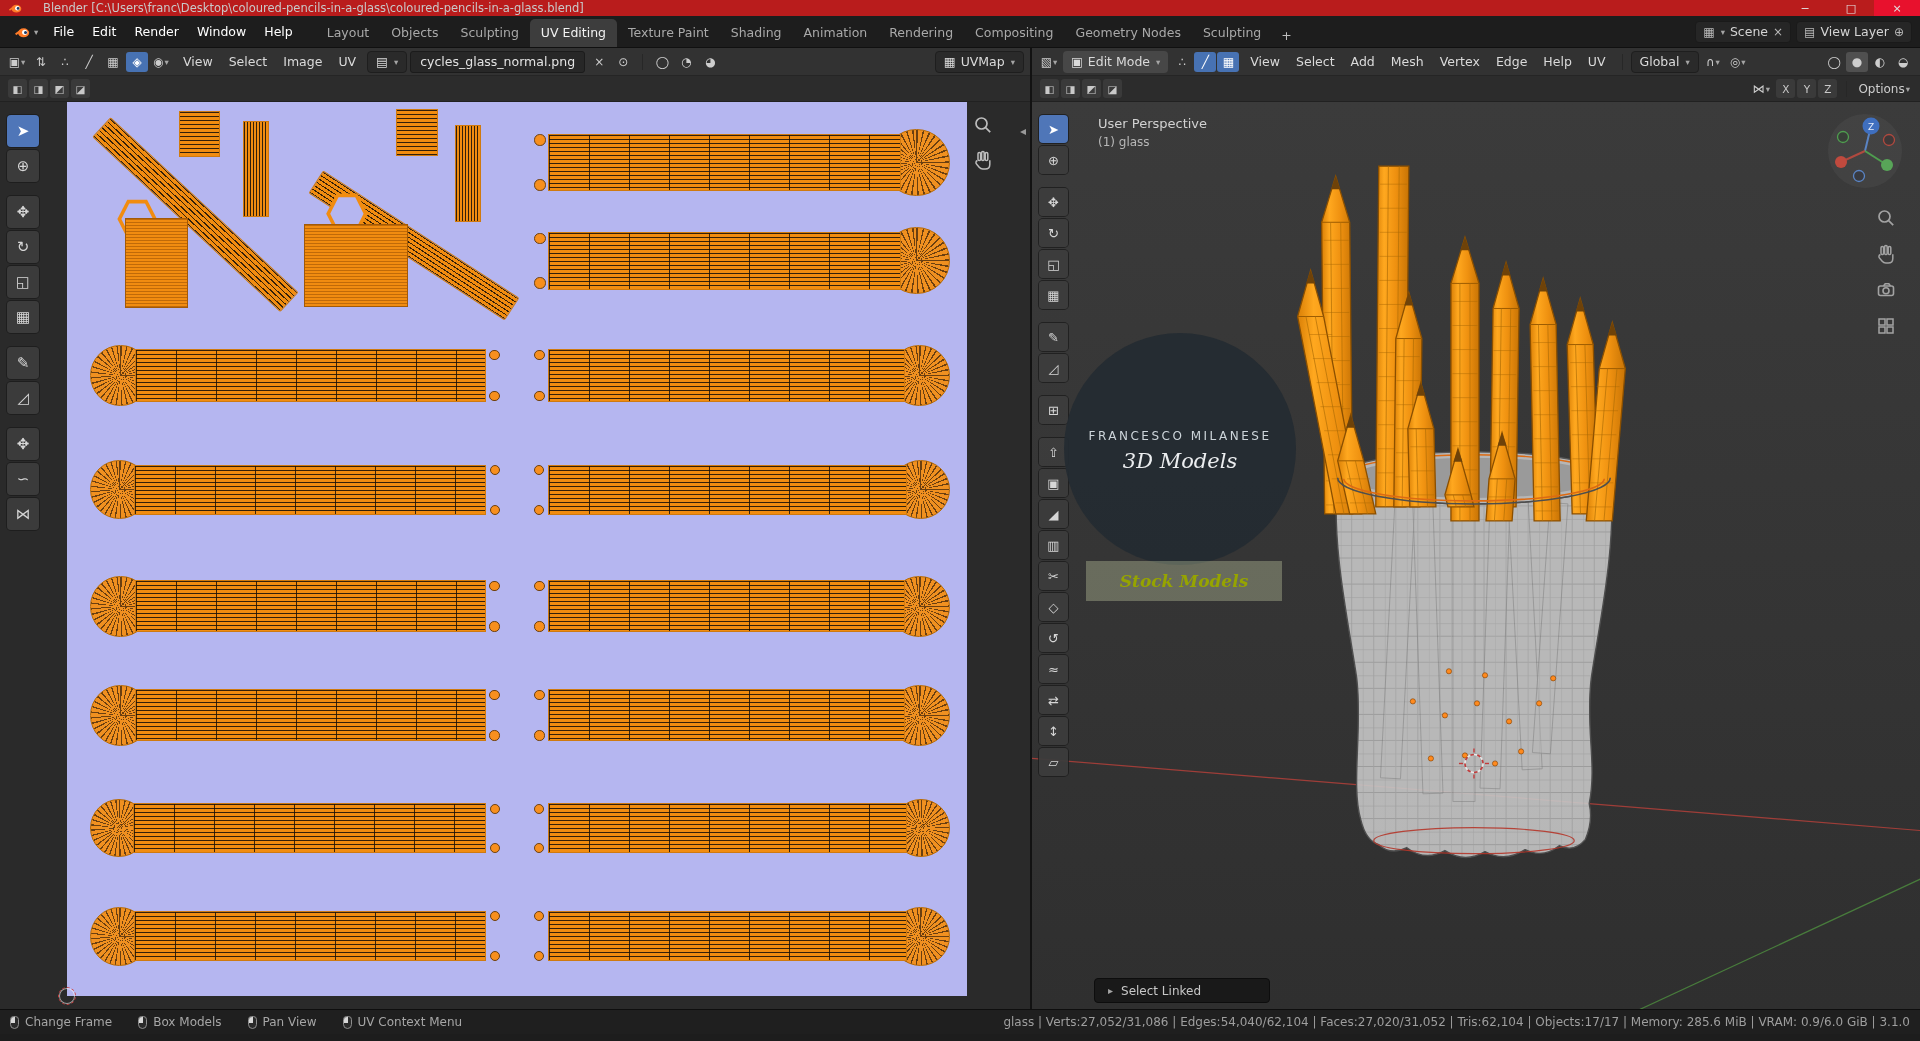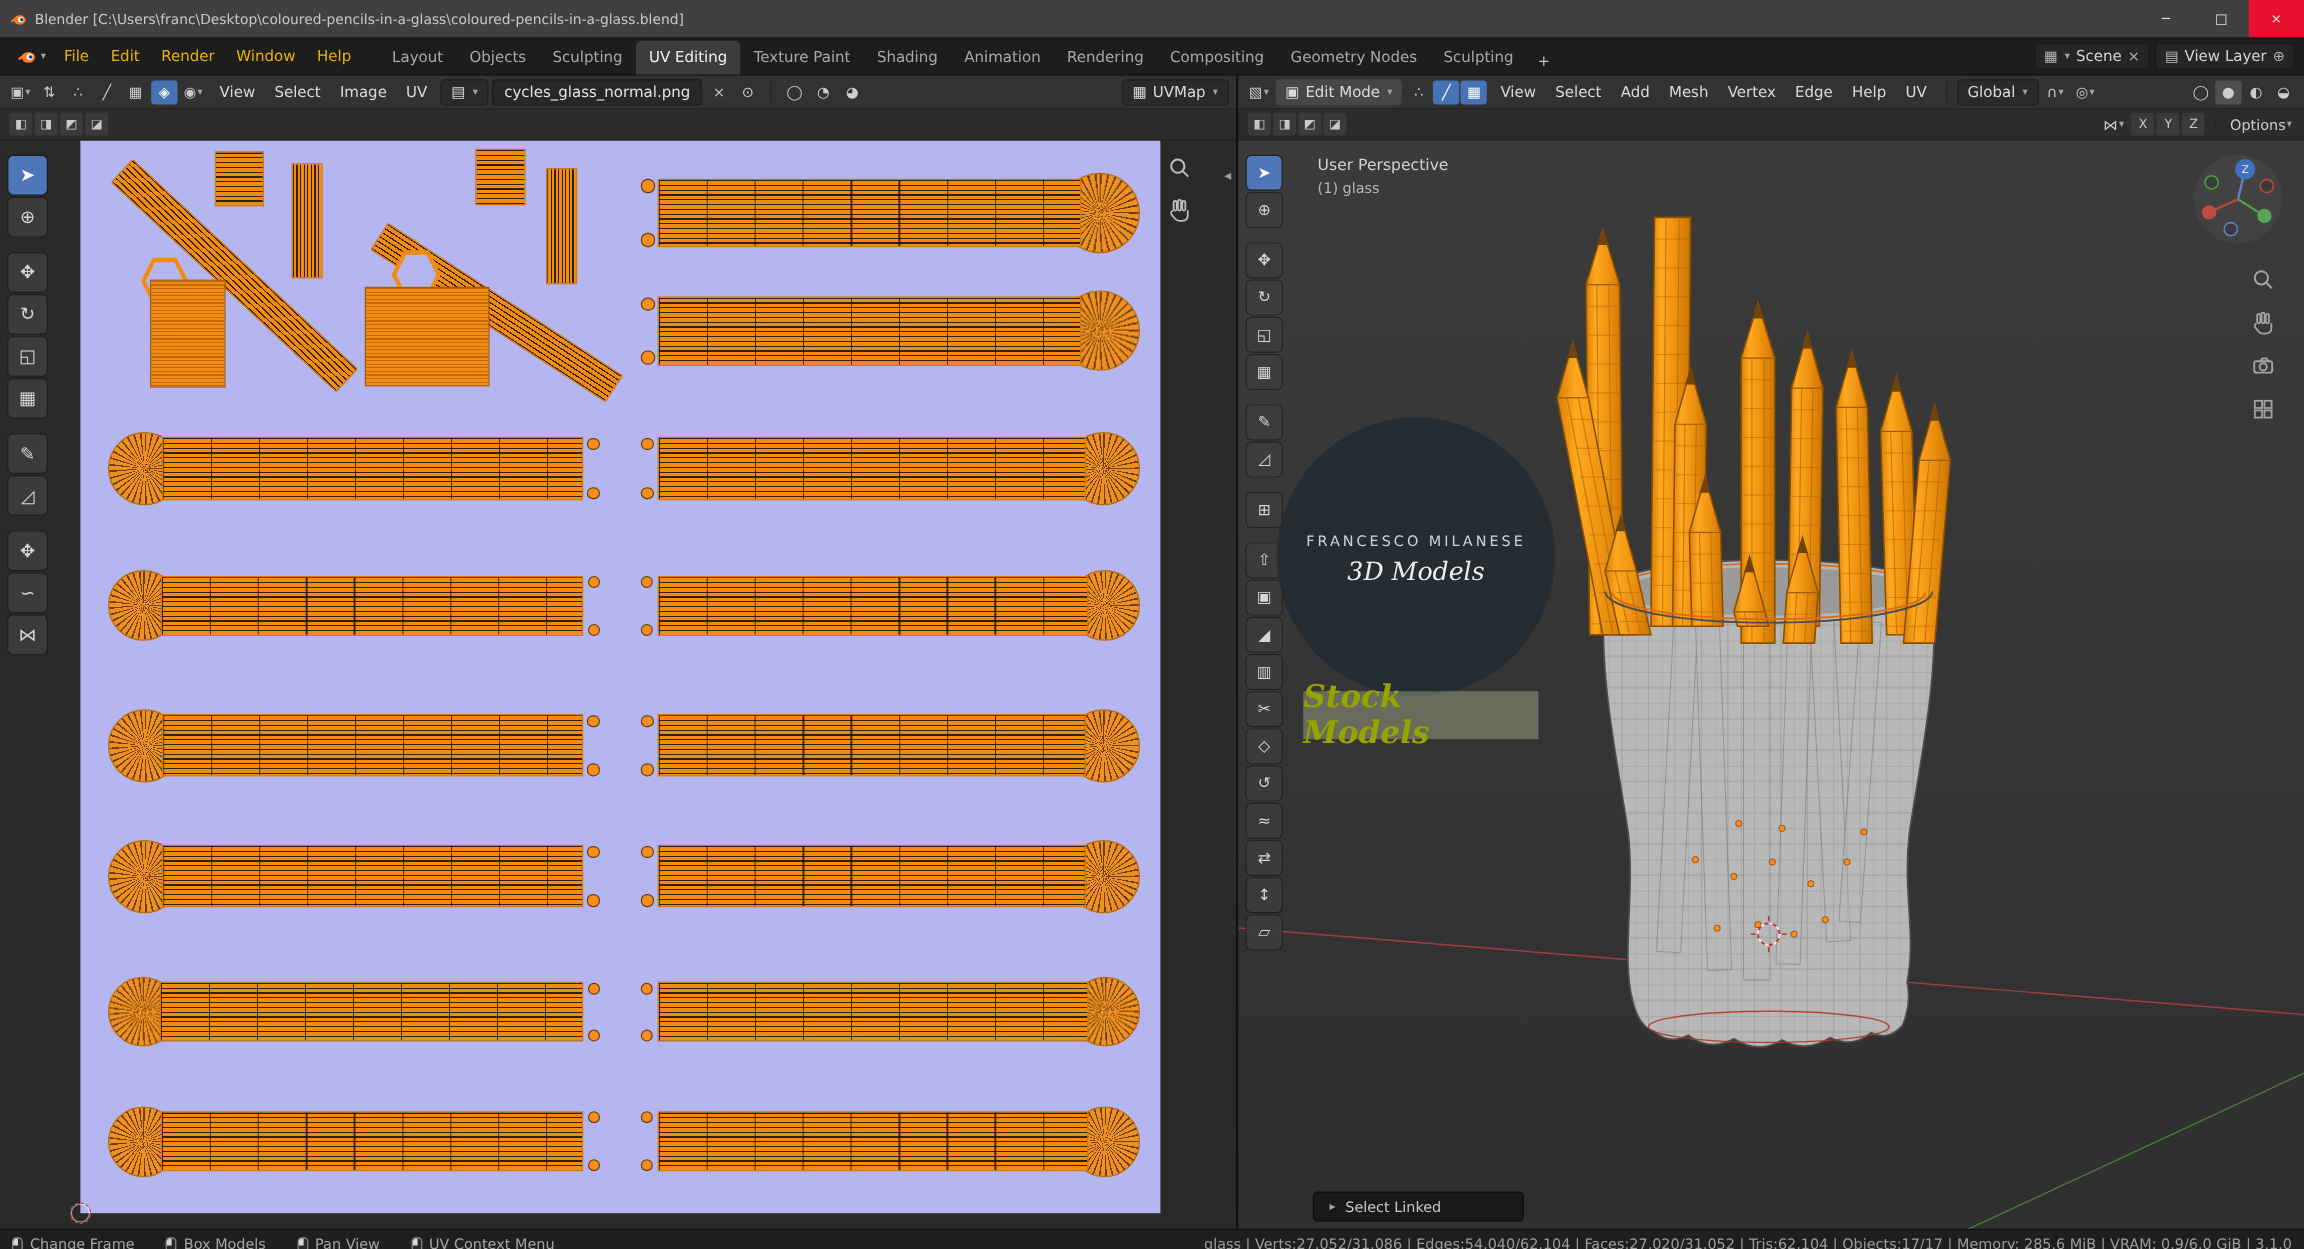--- a/index.html
+++ b/index.html
@@ -2,31 +2,31 @@
 <html style="--img-bg: #b5b6f0; --island: #f18c10; --island-dark: #33200a;"><head>
 <meta charset="utf-8">
 <style>
   *{margin:0;padding:0;box-sizing:border-box;}
   html,body{width:1920px;height:1041px;overflow:hidden;background:#1d1d1d;
     font-family:"DejaVu Sans",sans-serif;color:#d8d8d8;cursor:default;user-select:none;}
   #app{width:1920px;height:1041px;display:flex;flex-direction:column;}
   :root{--island:#f18c10;--island-dark:#33200a;--img-bg:#b5b6f0;--accent:#4772b3;}
 
   
-  .titlebar{height:31px;background:#404040;display:flex;align-items:center;padding-left:8px;gap:7px;
+  .titlebar{height:16px;background:#b91c1c;display:flex;align-items:center;padding-left:8px;gap:21px;
     font-size:11.5px;color:#c9c9c9;flex:0 0 auto;}
   .win-controls{margin-left:auto;display:flex;height:100%;}
   .win-btn{width:46px;height:100%;display:flex;align-items:center;justify-content:center;font-size:11px;color:#e2e2e2;}
   .win-btn.close{background:#e8112d;}
 
   
   .topbar{height:32px;background:#1d1d1d;border-bottom:1px solid #101010;display:flex;align-items:center;
     padding:0 8px;flex:0 0 auto;font-size:12.5px;}
   .appmenu{display:flex;align-items:center;gap:3px;padding:0 6px;height:26px;border-radius:4px;}
-  .menu-item{padding:4px 9px;border-radius:4px;color:#eab308;}
+  .menu-item{padding:4px 9px;border-radius:4px;color:#ffffff;}
   .ws-tabs{display:flex;align-items:flex-end;height:100%;margin-left:14px;}
   .ws-tab{padding:6px 11px 7px;font-size:12.5px;color:#a9a9a9;border-radius:5px 5px 0 0;white-space:nowrap;}
   .ws-tab.active{background:#3d3d3d;color:#f1f1f1;}
   .ws-add{padding:4px 9px;color:#bdbdbd;}
   .topbar-right{margin-left:auto;display:flex;align-items:center;gap:5px;color:#d4d4d4;}
   .tb-widget{display:flex;align-items:center;gap:5px;background:#262626;border:1px solid #1a1a1a;
     border-radius:4px;padding:2px 7px;height:22px;}
   .tb-ico{color:#b9b9b9;font-size:12px;}
 
   
@@ -90,21 +90,21 @@
   .nav-btn{width:24px;height:24px;display:flex;align-items:center;justify-content:center;opacity:.8;}
   .watermark{position:absolute;left:32px;top:231px;width:232px;height:232px;border-radius:50%;
     background:rgba(36,43,49,.93);display:flex;flex-direction:column;align-items:center;justify-content:center;z-index:5;}
   .fm{font-family:"DejaVu Serif",serif;font-weight:bold;font-size:92px;line-height:.85;letter-spacing:-6px;}
   .fm-f{color:#e6e9ec;}
   .fm-m{color:#39a9dc;}
   .wm1{font-size:12px;letter-spacing:2.5px;color:#cdd5da;margin-top:4px;white-space:nowrap;}
   .wm2{font-family:"DejaVu Serif",serif;font-style:italic;font-size:21px;color:#eceef0;margin-top:6px;}
   .stock{position:absolute;left:54px;top:459px;width:196px;height:40px;background:rgba(214,224,176,.32);
     display:flex;align-items:center;justify-content:center;z-index:5;
-    font-family:"DejaVu Serif",serif;font-weight:bold;font-style:italic;font-size:26px;color:#96a400;}
+    font-family:"DejaVu Serif",serif;font-weight:bold;font-style:italic;font-size:17px;color:#96a400;}
   .vp-popup{position:absolute;left:62px;bottom:6px;width:176px;height:25px;background:#191919;border:1px solid #0d0d0d;
     border-radius:4px;display:flex;align-items:center;gap:8px;padding:0 12px;font-size:12px;color:#c8c8c8;z-index:5;}
 
   
   .statusbar{height:25px;background:#1f1f1f;border-top:1px solid #0e0e0e;display:flex;align-items:center;
     padding:0 10px;font-size:12px;color:#a6a6a6;flex:0 0 auto;}
   .hint{display:flex;align-items:center;gap:6px;margin-right:26px;}
   .mouse{width:9px;height:13px;border:1px solid #8f8f8f;border-radius:4px 4px 5px 5px;position:relative;background:#2a2a2a;flex:0 0 auto;}
   .mouse::before{content:"";position:absolute;left:0;top:0;width:4px;height:6px;background:#d8d8d8;border-radius:3px 0 0 0;}
   .status-stats{margin-left:auto;color:#9e9e9e;white-space:nowrap;}

